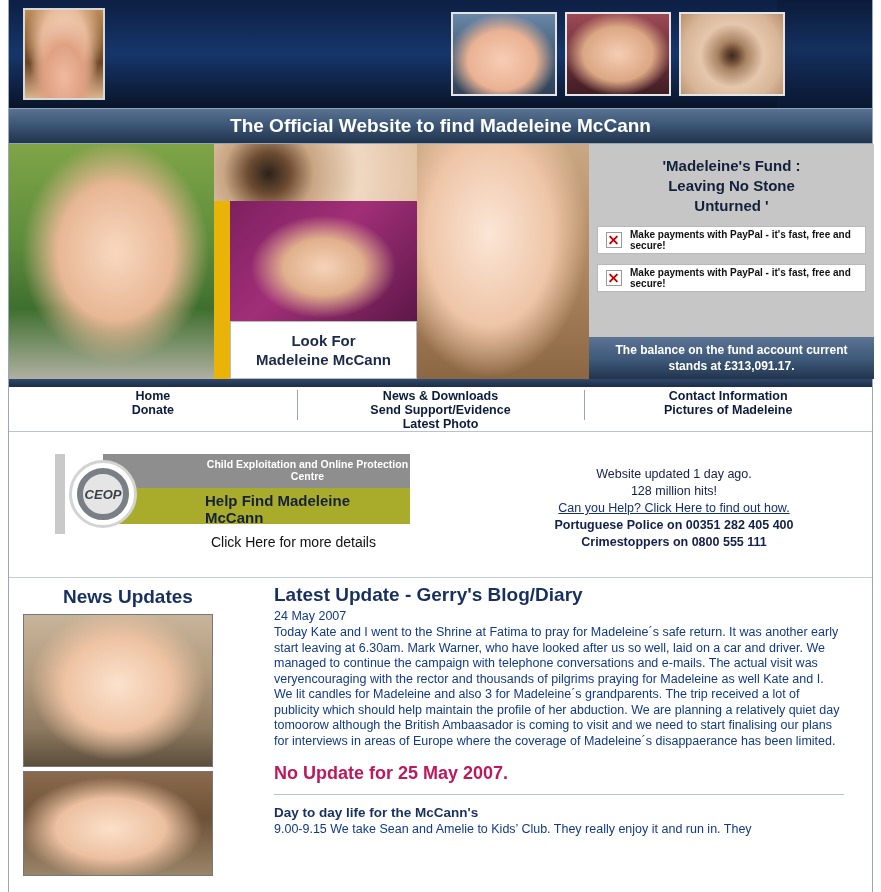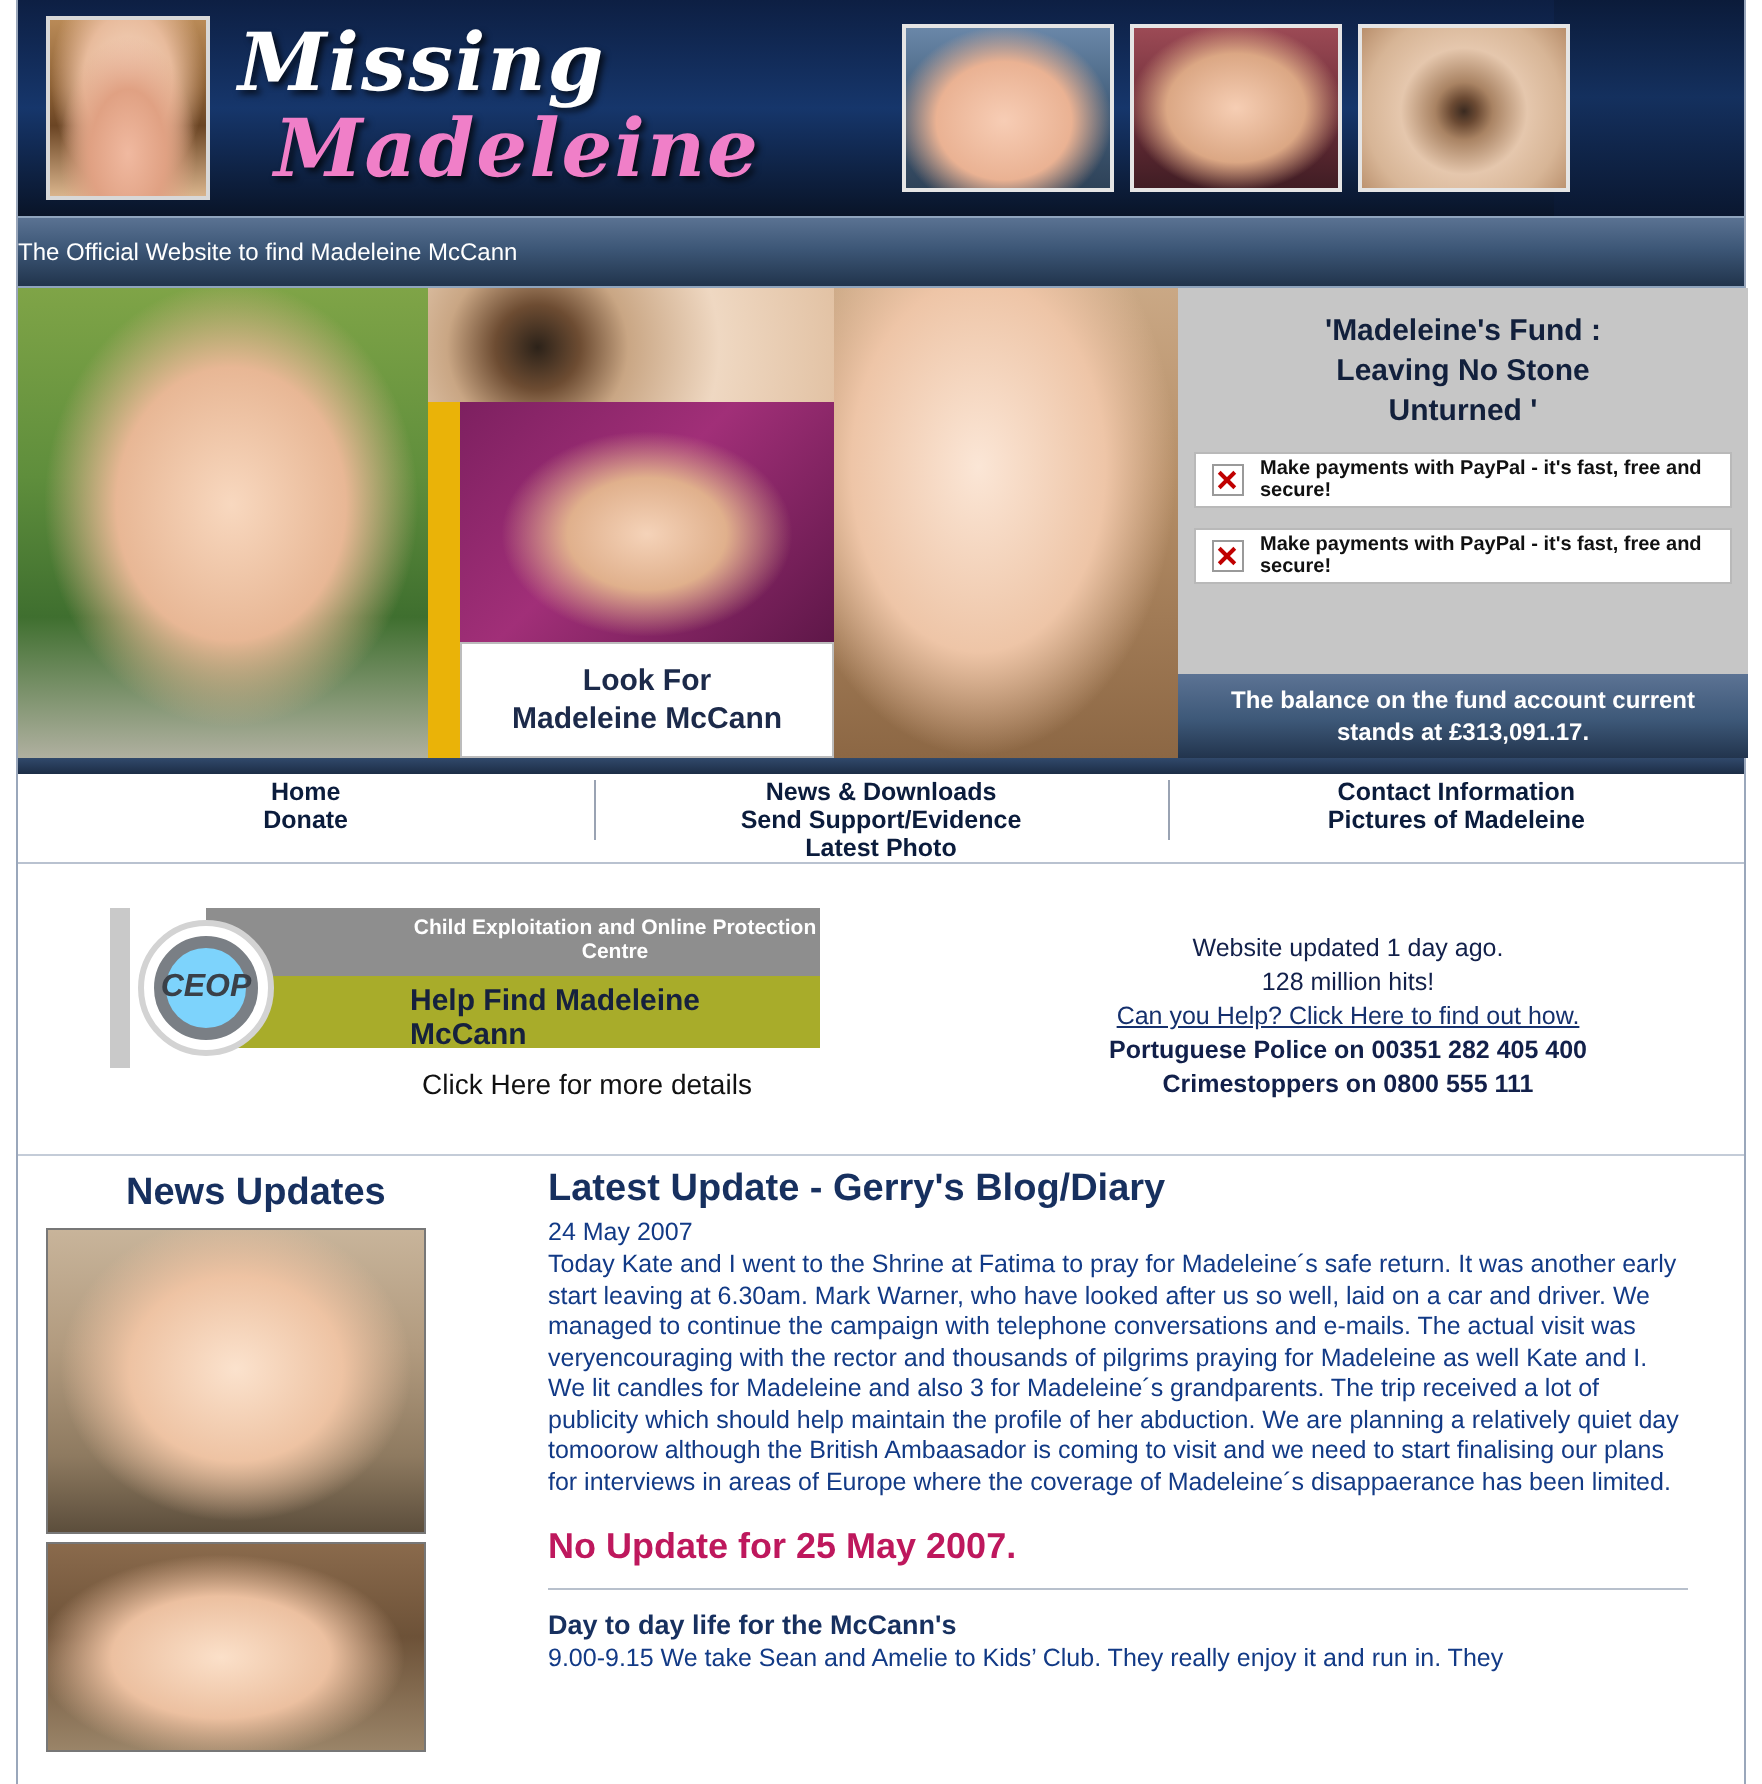--- a/index.html
+++ b/index.html
@@ -112,24 +112,24 @@
   .mast-thumb.t3 {
     left: 670px;
     background:
       radial-gradient(circle at 50% 52%, #3a2a20 0%, #6b4a33 10%, #a98363 22%, #e5c7ad 48%, #d7b596 75%, #b98f6c 100%);
   }
 
   
   .official {
     height: 34px;
     line-height: 34px;
-    text-align: left;
+    text-align: center;
     color: #ffffff;
-    font-weight: normal;
-    font-size: 12px;
+    font-weight: bold;
+    font-size: 19px;
     background: linear-gradient(180deg, #5a7292 0%, #3d5777 45%, #21344c 100%);
     border-top: 1px solid #8fa4bd;
     border-bottom: 1px solid #8fa4bd;
   }
 
   
   .hero {
     position: relative;
     height: 235px;
     background: #c9c9c9;
@@ -336,28 +336,28 @@
     background: #ffffff;
     border: 3px solid #d3d3d3;
     box-sizing: border-box;
     display: flex;
     align-items: center;
     justify-content: center;
   }
   .ceop-logo-inner {
     width: 52px; height: 52px;
     border-radius: 50%;
-    background: #7dd3fc;
+    background: #e5e5e5;
     border: 6px solid #7a7f85;
     box-sizing: border-box;
     display: flex;
     align-items: center;
     justify-content: center;
     font-weight: bold;
-    font-size: 16px;
+    font-size: 13px;
     color: #3a4048;
     font-style: italic;
   }
   .ceop-sub {
     position: absolute;
     left: 150px;
     top: 4px;
     font-size: 10.5px;
     color: #ffffff;
     font-weight: bold;
@@ -493,24 +493,20 @@
 </style>
 </head>
 <body>
 
 <div class="page">
   <div class="site">
 
     <div class="masthead">
       <div class="masthead-inner"></div>
       <div class="mast-photo"></div>
-      <div class="mast-title">
-        <div class="mast-missing">Missing</div>
-        <div class="mast-madeleine">Madeleine</div>
-      </div>
       <div class="mast-thumb t1"></div>
       <div class="mast-thumb t2"></div>
       <div class="mast-thumb t3"></div>
     </div>
 
     <div class="official">The Official Website to find Madeleine McCann</div>
 
     <div class="hero">
       <div class="hero-1"></div>
       <div class="hero-2">

